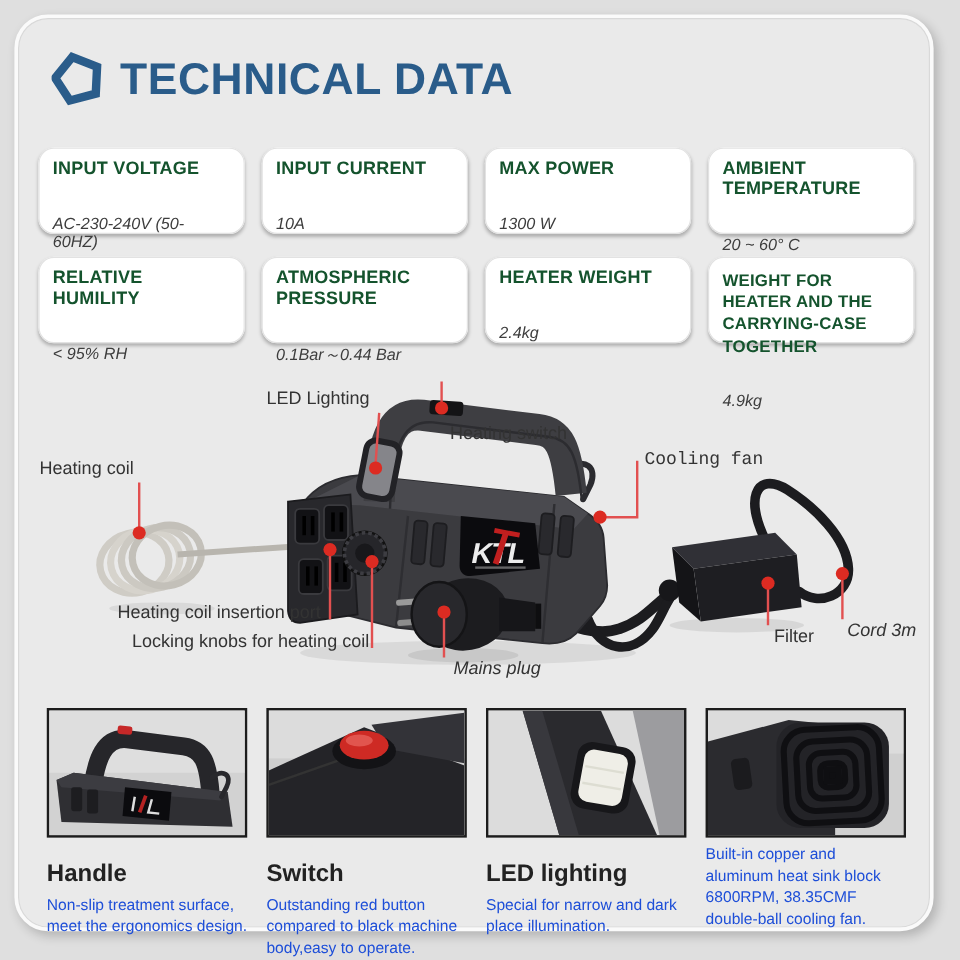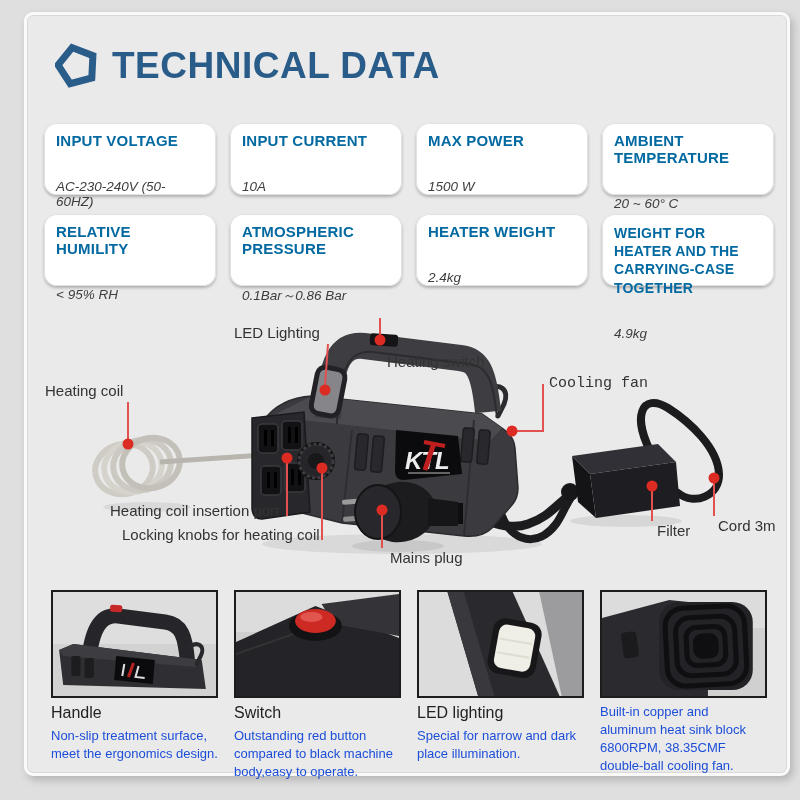--- a/index.html
+++ b/index.html
@@ -2,60 +2,60 @@
 <html><head>
 <meta charset="utf-8">
 <style>
   html,body{margin:0;padding:0;}
   body{
     width:800px;height:800px;position:relative;overflow:hidden;
     background:#dfdfdf;
     font-family:"Liberation Sans",sans-serif;
   }
   .panel{
-    position:absolute;left:24px;top:12px;width:760px;height:758px;
-    background:#eaeaea;border:3px solid #fafafa;border-radius:9px;
+    position:absolute;left:12px;top:12px;width:760px;height:758px;
+    background:#eaeaea;border:3px solid #fafafa;border-radius:28px;
     box-shadow:3px 4px 9px rgba(0,0,0,.20), inset 0 0 0 1px #d9d9d9;
   }
   .header{position:absolute;left:28px;top:28px;display:flex;align-items:center;gap:13px;}
   .title{font-size:37px;font-weight:bold;color:#2a5c8a;letter-spacing:.5px;}
   .specs{
     position:absolute;left:17px;top:108px;width:730px;
     display:grid;grid-template-columns:repeat(4,1fr);gap:19px 14px;
   }
   .spec-card{
     background:#fff;border-radius:13px;height:72px;box-sizing:border-box;
     padding:10px 16px 9px 12px;display:flex;flex-direction:column;justify-content:space-between;
     box-shadow:0 2px 3px rgba(0,0,0,.25), inset 0 0 0 1px #e2e2e2;
   }
-  .spec-label{color:#0369a1;font-weight:bold;font-size:15px;line-height:1.12;letter-spacing:.2px;}
+  .spec-label{color:#14532d;font-weight:bold;font-size:15px;line-height:1.12;letter-spacing:.2px;}
   .spec-card.small-label{padding-right:8px;}
   .spec-card.small-label .spec-label{font-size:14px;line-height:1.3;}
   .spec-value{color:#3d3d3d;font-style:italic;font-size:13.5px;margin-top:29px;}
   .diagram{position:absolute;left:0;top:285px;width:760px;height:282px;}
   .diagram svg.scene{position:absolute;left:-15px;top:0;width:800px;height:282px;}
   .callout-label{position:absolute;font-size:15px;color:#333;white-space:nowrap;}
   .lab-heating-coil{left:18px;top:82px;}
   .lab-led-lighting{left:207px;top:24px;}
   .lab-heating-switch{left:360px;top:13px;margin-top:40px;}
   .lab-cooling-fan{left:522px;top:75px;font-family:Liberation Mono, monospace;}
   .lab-insertion-port{left:83px;top:202px;}
   .lab-locking-knobs{left:95px;top:226px;}
-  .lab-mains-plug{left:363px;top:249px;}
+  .lab-mains-plug{left:363px;top:249px;font-style:italic;}
   .lab-filter{left:630px;top:222px;}
-  .lab-cord{left:691px;top:217px;}
+  .lab-cord{left:691px;top:217px;font-style:italic;}
   .features{
     position:absolute;left:24px;top:575px;width:716px;
     display:grid;grid-template-columns:repeat(4,1fr);gap:16px;
   }
   .feature-img{
     height:104px;border:2px solid #1c1c1c;overflow:hidden;background:#d2d2d2;
   }
   .feature-img svg{display:block;width:100%;height:104px;}
-  .feature-title{font-size:16px;font-weight:normal;color:#222;margin-top:6px;}
+  .feature-title{font-size:20px;font-weight:bold;color:#222;margin-top:19px;}
   .feature-desc{font-size:13px;color:#1d4ed8;line-height:1.38;margin-top:5px;}
 </style>
 </head>
 <body>
 
 <div class="panel">
 
   <div class="header">
     <svg width="44" height="46" viewBox="0 0 44 46">
       <polygon points="17.1,4.6 3,22 15.2,40.7 36.8,35 37.9,12.7" fill="none" stroke="#2a5c8a" stroke-width="7" stroke-linejoin="miter"></polygon>
@@ -67,33 +67,33 @@
     <div class="spec-card">
       <div class="spec-label">INPUT VOLTAGE</div>
       <div class="spec-value">AC-230-240V (50-60HZ)</div>
     </div>
     <div class="spec-card">
       <div class="spec-label">INPUT CURRENT</div>
       <div class="spec-value">10A</div>
     </div>
     <div class="spec-card">
       <div class="spec-label">MAX POWER</div>
-      <div class="spec-value">1500 W</div>
+      <div class="spec-value">1300 W</div>
     </div>
     <div class="spec-card">
       <div class="spec-label">AMBIENT TEMPERATURE</div>
       <div class="spec-value">20 ~ 60° C</div>
     </div>
     <div class="spec-card">
       <div class="spec-label">RELATIVE HUMILITY</div>
       <div class="spec-value">&lt; 95% RH</div>
     </div>
     <div class="spec-card">
       <div class="spec-label">ATMOSPHERIC PRESSURE</div>
-      <div class="spec-value">0.1Bar～0.86 Bar</div>
+      <div class="spec-value">0.1Bar～0.44 Bar</div>
     </div>
     <div class="spec-card">
       <div class="spec-label">HEATER WEIGHT</div>
       <div class="spec-value">2.4kg</div>
     </div>
     <div class="spec-card small-label">
       <div class="spec-label">WEIGHT FOR HEATER AND THE CARRYING-CASE TOGETHER</div>
       <div class="spec-value">4.9kg</div>
     </div>
   </div>

